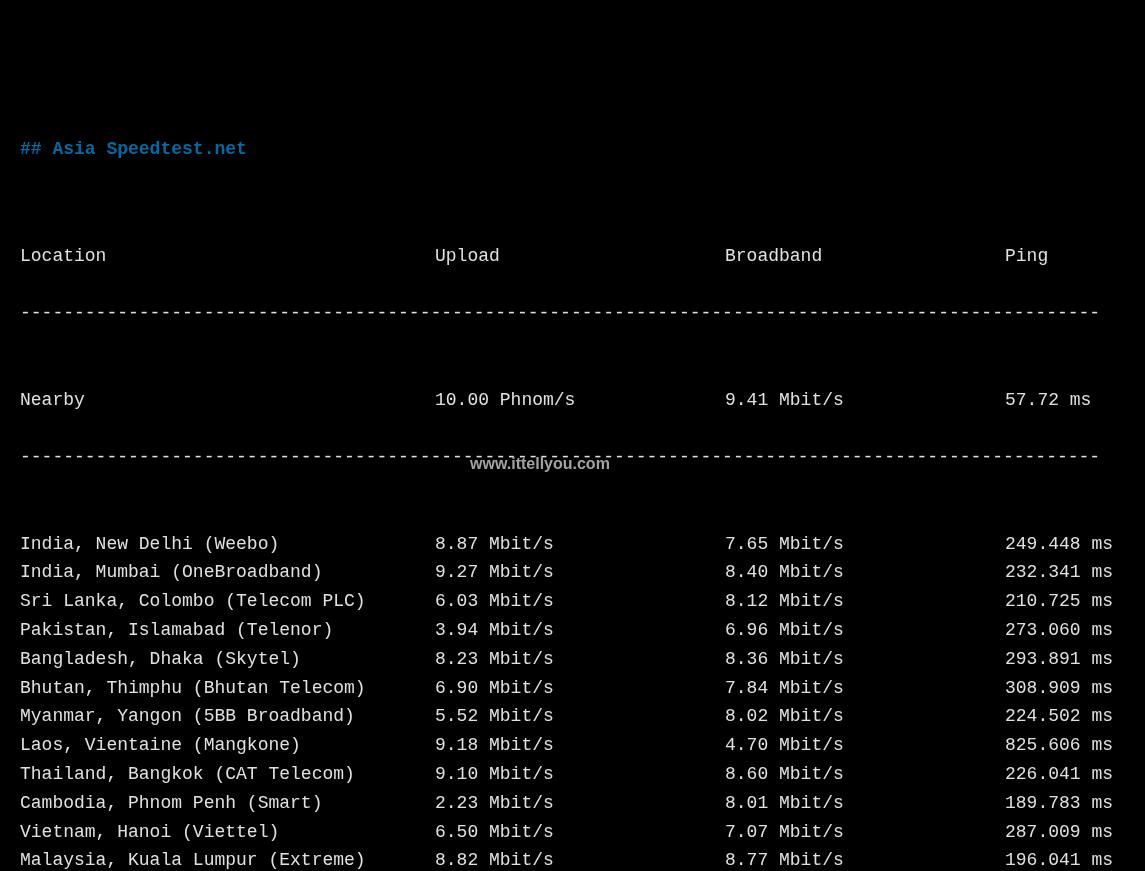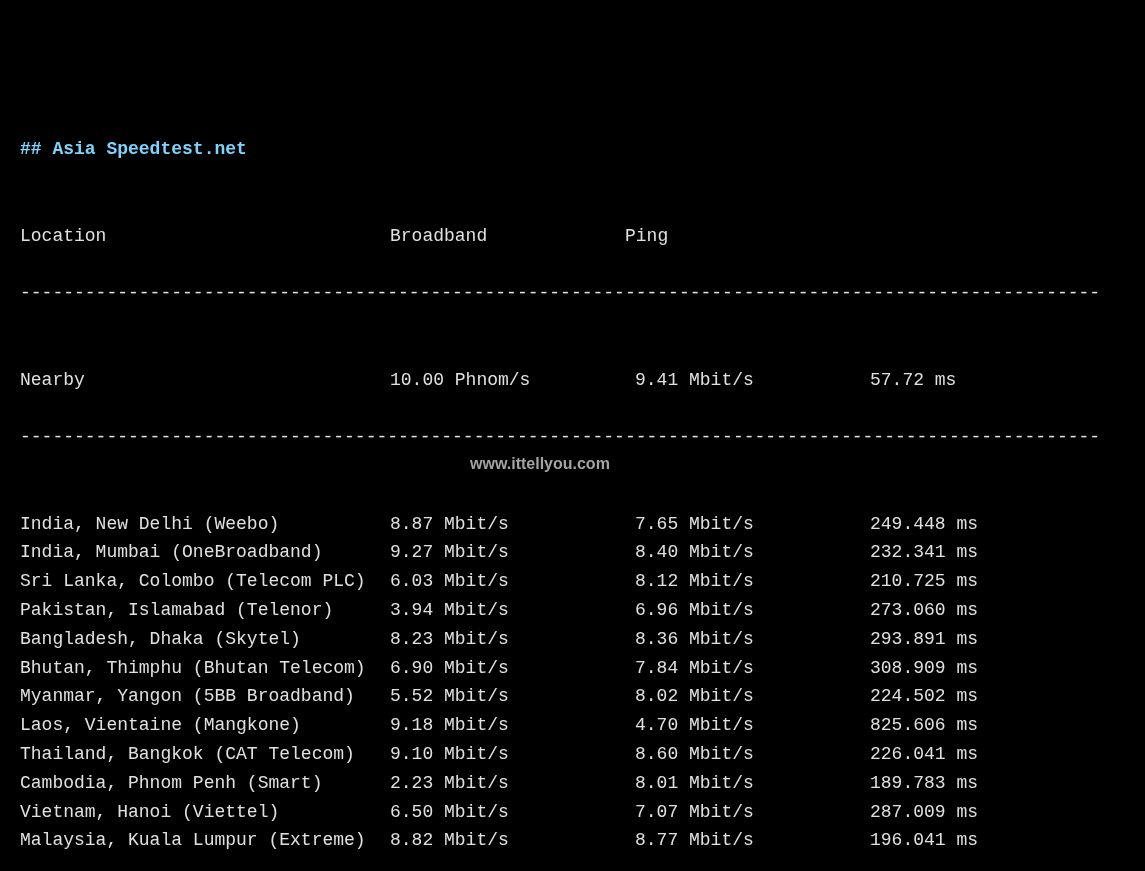--- a/index.html
+++ b/index.html
@@ -8,25 +8,27 @@
       background-color: #000000;
       color: #e0e0e0;
       font-family: 'Consolas', 'Monaco', 'Courier New', monospace;
       font-size: 18px;
       line-height: 1.6;
       white-space: pre;
       width: 1145px;
       box-sizing: border-box;
     }
     .header {
-      color: #7dd3fc;
+      color: #0369a1;
       font-weight: bold;
+      margin-bottom: 20px;
     }
     .row {
       display: flex;
+      gap: 45px;
     }
     .col-location {
       width: 370px;
       flex-shrink: 0;
     }
     .col-upload {
       width: 245px;
       flex-shrink: 0;
     }
     .col-download {
@@ -60,21 +62,21 @@
     }
   </style>
 </head>
 <body>
 <div class="container">
 
 
 <div class="header">## Asia Speedtest.net</div>
 
 <div class="row">
-<span class="col-location">Location</span><span class="col-download">Broadband</span><span class="col-ping">Ping</span>
+<span class="col-location">Location</span><span class="col-upload">Upload</span><span class="col-download">Broadband</span><span class="col-ping">Ping</span>
 </div>
 <div class="divider">----------------------------------------------------------------------------------------------------</div>
 
 <div class="row">
 <span class="col-location">Nearby</span><span class="col-upload">10.00 Phnom/s</span><span class="col-download">9.41 Mbit/s</span><span class="col-ping">57.72 ms</span>
 </div>
 <div class="divider">----------------------------------------------------------------------------------------------------</div>
 
 <div id="rows-container"><div class="row"><span class="col-location">India, New Delhi (Weebo)</span><span class="col-upload">8.87 Mbit/s</span><span class="col-download">7.65 Mbit/s</span><span class="col-ping">249.448 ms</span></div><div class="row"><span class="col-location">India, Mumbai (OneBroadband)</span><span class="col-upload">9.27 Mbit/s</span><span class="col-download">8.40 Mbit/s</span><span class="col-ping">232.341 ms</span></div><div class="row"><span class="col-location">Sri Lanka, Colombo (Telecom PLC)</span><span class="col-upload">6.03 Mbit/s</span><span class="col-download">8.12 Mbit/s</span><span class="col-ping">210.725 ms</span></div><div class="row"><span class="col-location">Pakistan, Islamabad (Telenor)</span><span class="col-upload">3.94 Mbit/s</span><span class="col-download">6.96 Mbit/s</span><span class="col-ping">273.060 ms</span></div><div class="row"><span class="col-location">Bangladesh, Dhaka (Skytel)</span><span class="col-upload">8.23 Mbit/s</span><span class="col-download">8.36 Mbit/s</span><span class="col-ping">293.891 ms</span></div><div class="row"><span class="col-location">Bhutan, Thimphu (Bhutan Telecom)</span><span class="col-upload">6.90 Mbit/s</span><span class="col-download">7.84 Mbit/s</span><span class="col-ping">308.909 ms</span></div><div class="row"><span class="col-location">Myanmar, Yangon (5BB Broadband)</span><span class="col-upload">5.52 Mbit/s</span><span class="col-download">8.02 Mbit/s</span><span class="col-ping">224.502 ms</span></div><div class="row"><span class="col-location">Laos, Vientaine (Mangkone)</span><span class="col-upload">9.18 Mbit/s</span><span class="col-download">4.70 Mbit/s</span><span class="col-ping">825.606 ms</span></div><div class="row"><span class="col-location">Thailand, Bangkok (CAT Telecom)</span><span class="col-upload">9.10 Mbit/s</span><span class="col-download">8.60 Mbit/s</span><span class="col-ping">226.041 ms</span></div><div class="row"><span class="col-location">Cambodia, Phnom Penh (Smart)</span><span class="col-upload">2.23 Mbit/s</span><span class="col-download">8.01 Mbit/s</span><span class="col-ping">189.783 ms</span></div><div class="row"><span class="col-location">Vietnam, Hanoi (Viettel)</span><span class="col-upload">6.50 Mbit/s</span><span class="col-download">7.07 Mbit/s</span><span class="col-ping">287.009 ms</span></div><div class="row"><span class="col-location">Malaysia, Kuala Lumpur (Extreme)</span><span class="col-upload">8.82 Mbit/s</span><span class="col-download">8.77 Mbit/s</span><span class="col-ping">196.041 ms</span></div></div>
 

